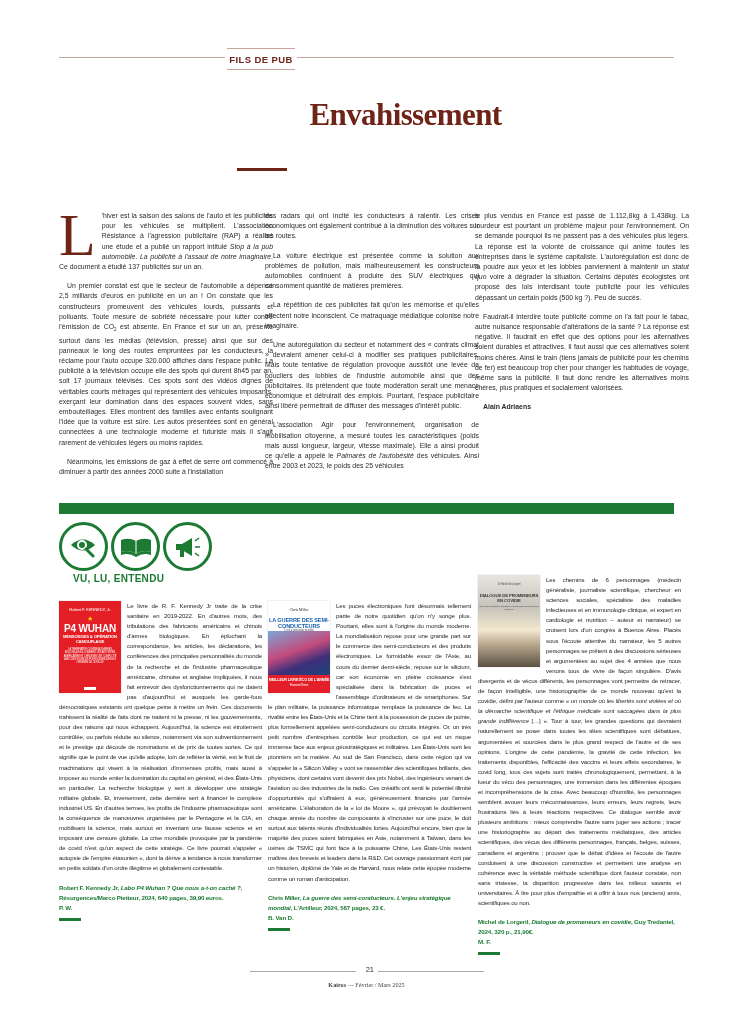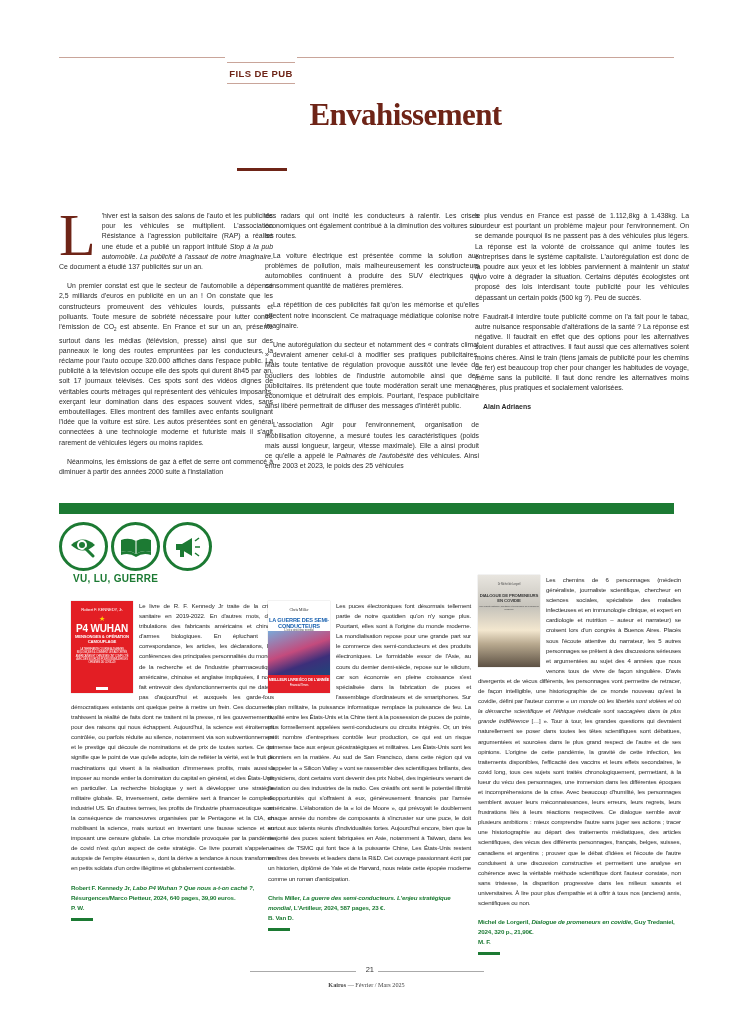--- a/index.html
+++ b/index.html
@@ -5,21 +5,21 @@
   html, body { margin: 0; padding: 0; background: #ffffff; }
   body { width: 733px; height: 1024px; position: relative; overflow: hidden;
          font-family: "Liberation Sans", sans-serif; color: #222; }
 
   
   .rubric-line { position: absolute; top: 57px; height: 1px; background: #c9a59a; }
   .rubric-box { position: absolute; left: 227px; top: 48px; width: 68px; height: 20px;
                 border-top: 1px solid #c9a59a; border-bottom: 1px solid #c9a59a;
                 display: flex; align-items: center; justify-content: center;
                 font-family: "Liberation Sans", sans-serif; font-weight: bold;
-                font-size: 9.5px; letter-spacing: 0.4px; color: #6e2417; margin-top: 14px; }
+                font-size: 9.5px; letter-spacing: 0.4px; color: #6e2417; }
   .title { position: absolute; left: 0; width: 733px; top: 90px; text-align: center;
            font-family: "Liberation Serif", serif; font-weight: bold; color: #6e2417;
            font-size: 31px; line-height: 33px; letter-spacing: -0.6px; }
   .title-rule { position: absolute; left: 237px; top: 168px; width: 50px; height: 3px; background: #6e2417; }
 
   
   .col { position: absolute; top: 211px; width: 214px; font-size: 6.9px; line-height: 10.2px;
          text-align: justify; color: #2a2a2a; hyphens: auto; }
   .col p { margin: 0 0 9px 0; text-indent: 8px; }
   .col p.noindent { text-indent: 0; }
@@ -126,23 +126,23 @@
 </div>
 <div class="icon-circle" style="left:163px;">
   <svg width="30" height="24" viewBox="0 0 30 24">
     <path d="M3 9 L9 9 L19 3 L19 21 L9 15 L3 15Z" fill="#1c7a33"></path>
     <rect x="7" y="15" width="4" height="7" fill="#1c7a33"></rect>
     <line x1="22" y1="6" x2="26" y2="3" stroke="#1c7a33" stroke-width="1.5"></line>
     <line x1="22" y1="12" x2="27" y2="12" stroke="#1c7a33" stroke-width="1.5"></line>
     <line x1="22" y1="18" x2="26" y2="21" stroke="#1c7a33" stroke-width="1.5"></line>
   </svg>
 </div>
-<div class="section-label">VU, LU, GUERRE</div>
+<div class="section-label">VU, LU, ENTENDU</div>
 
-<div class="review" style="left:71px;">
+<div class="review" style="left:59px;">
   <div class="cover">
     <div class="cover-box c1">
       <div class="author">Robert F. KENNEDY, Jr.</div>
       <div class="flag">★</div>
       <div class="big">P4 WUHAN</div>
       <div class="sub">MENSONGES &amp; OPÉRATION CAMOUFLAGE</div>
       <div class="small">LA TERRIFIANTE COURSE AUX ARMES BIOLOGIQUES &amp; COMMENT LES AUTORITÉS AMÉRICAINES ET CHINOISES ONT COMPLOTÉ AVEC DES SOURCES POUR DISSIMULER LES ORIGINES DU COVID-19</div>
       <div class="pub"></div>
     </div>
   </div>

